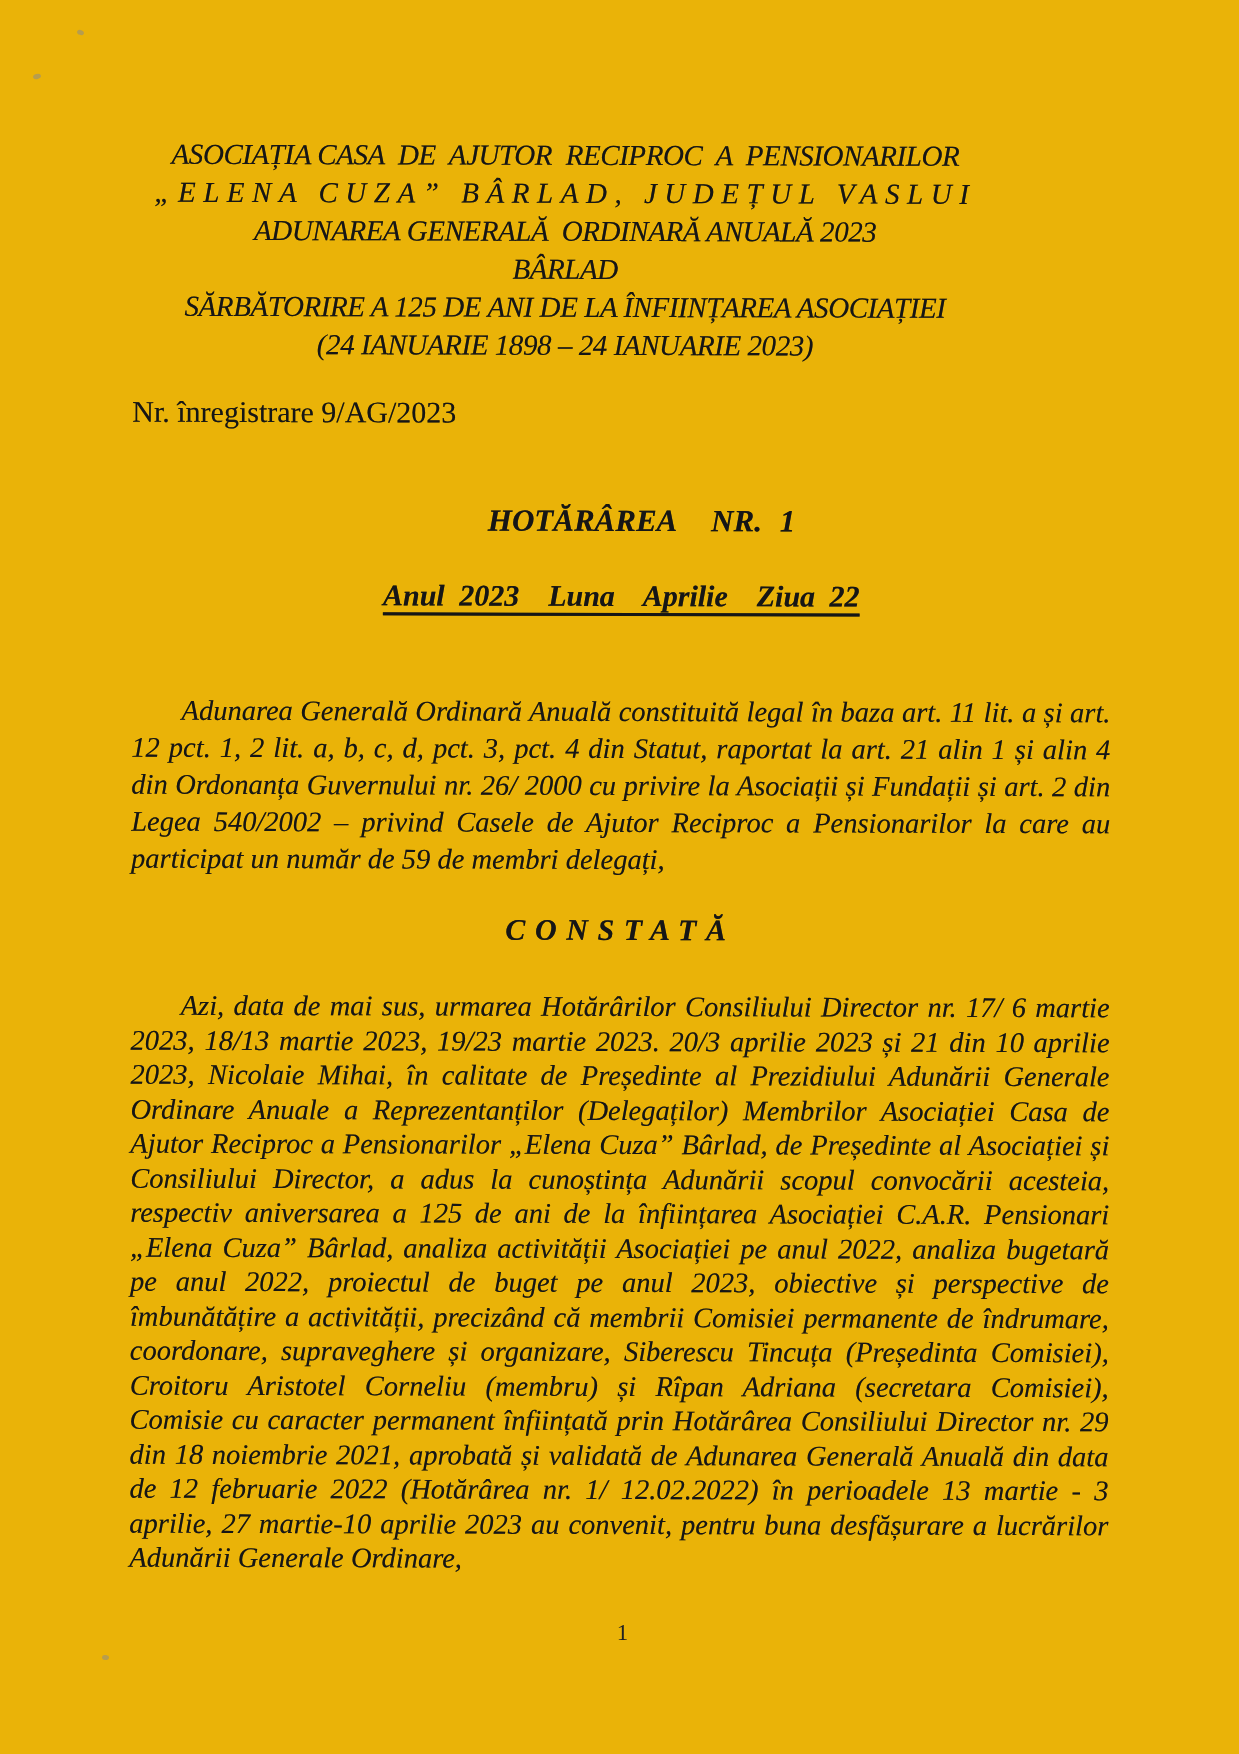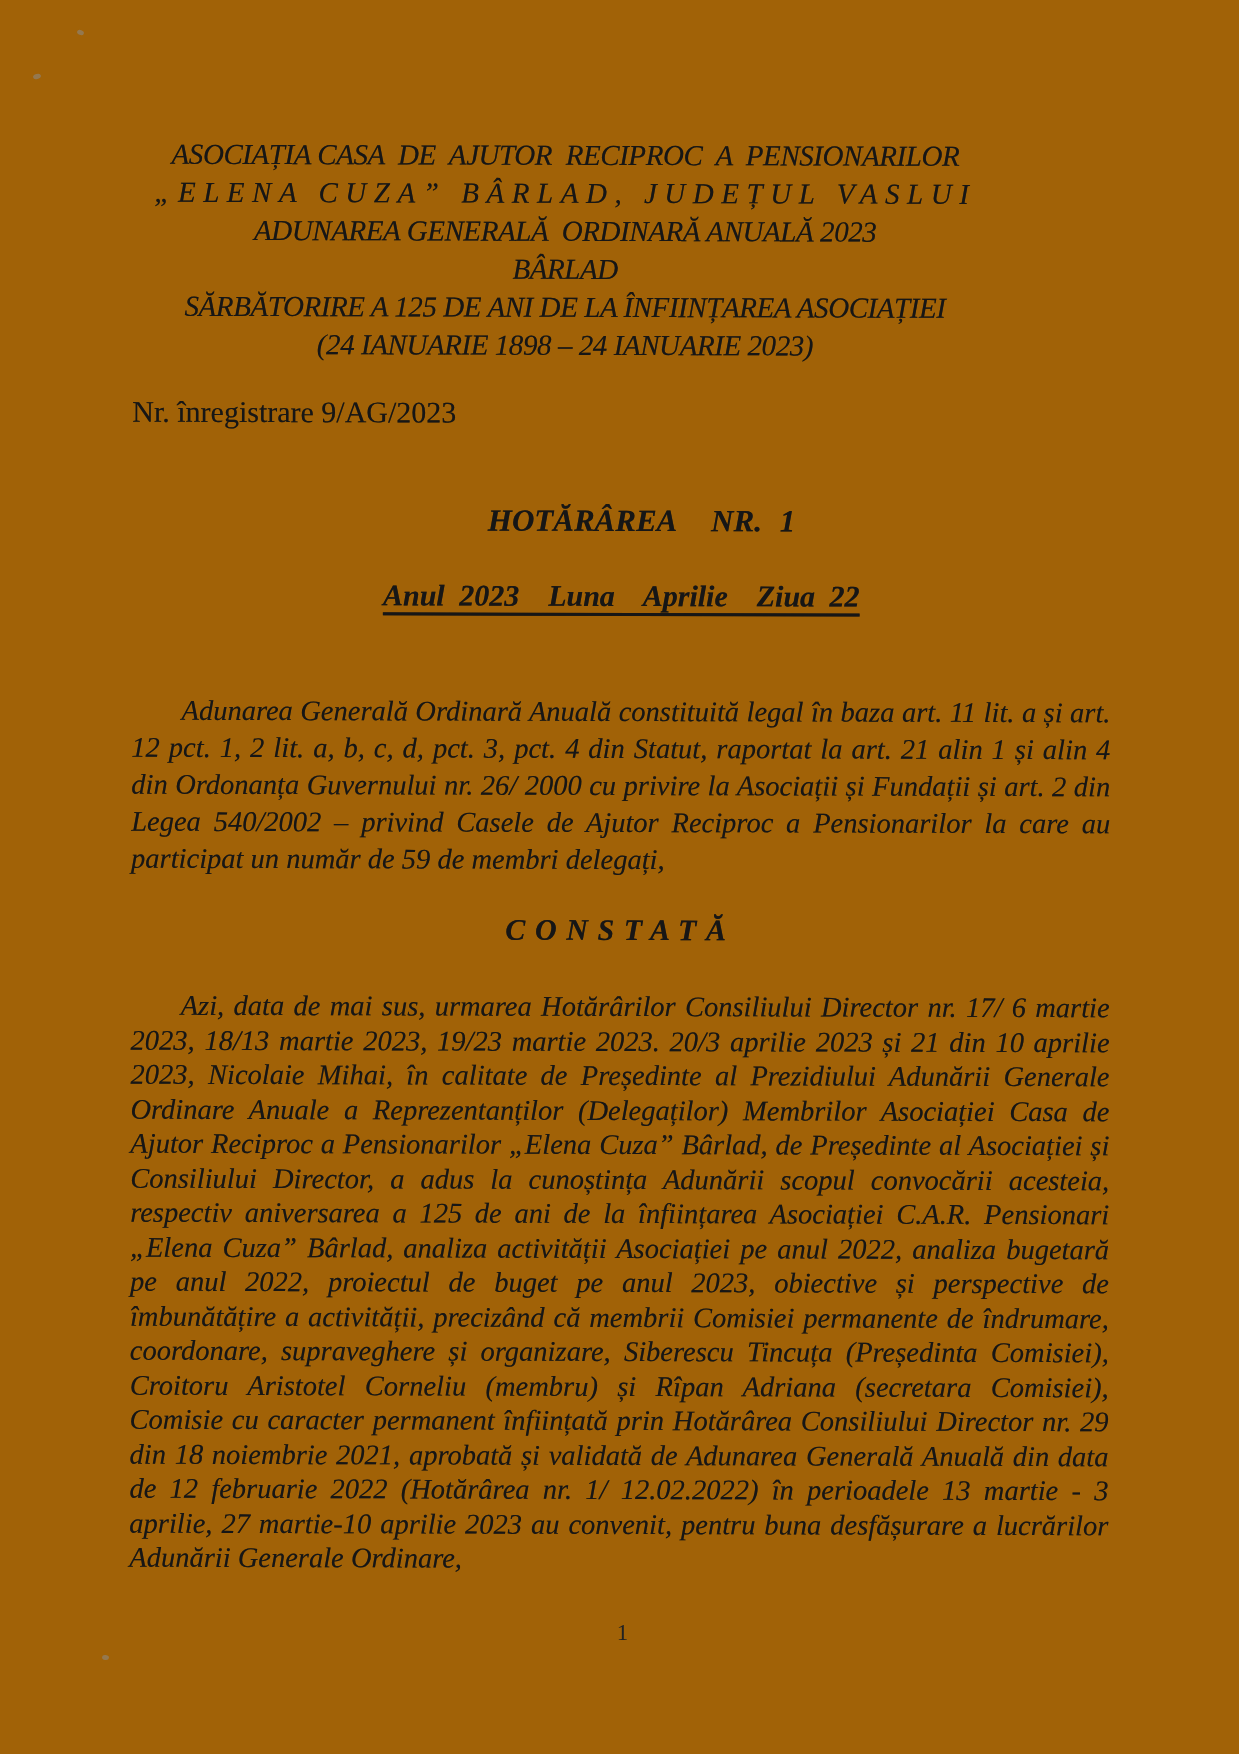--- a/index.html
+++ b/index.html
@@ -5,21 +5,21 @@
   html, body {
     margin: 0;
     padding: 0;
     background: #e8e8e8;
   }
   .page {
     position: relative;
     width: 1239px;
     height: 1754px;
     margin: 0 auto;
-    background: #a16207;
+    background: #eab308;
     overflow: hidden;
     color: #161616;
     font-family: "Liberation Serif", "DejaVu Serif", serif;
     -webkit-font-smoothing: antialiased;
   }
   .content {
     position: absolute;
     left: 133px;
     top: 136px;
     width: 979px;

